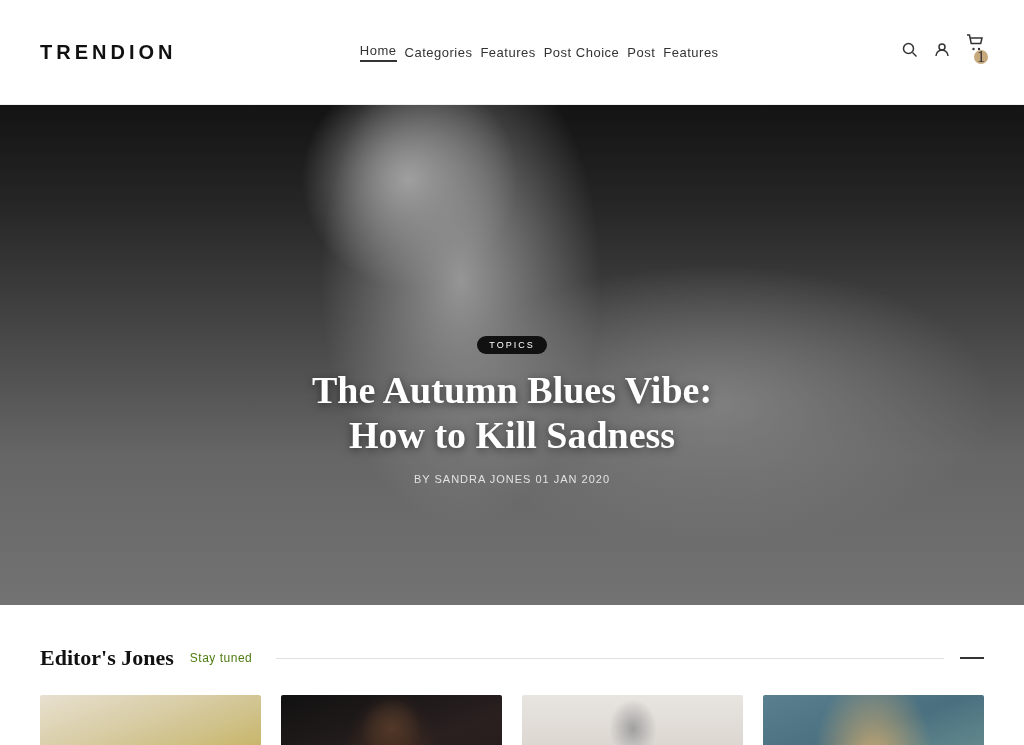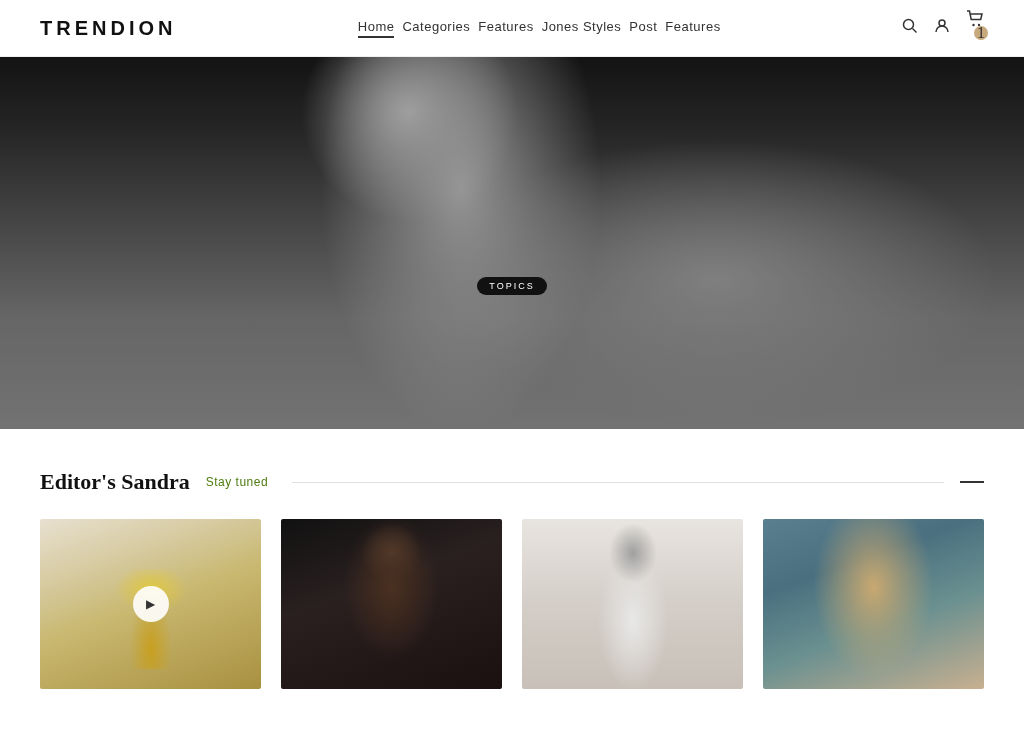--- a/index.html
+++ b/index.html
@@ -3,34 +3,35 @@
   <meta charset="utf-8">
   <style>
     * { margin: 0; padding: 0; box-sizing: border-box; }
     body { font-family: 'Georgia', serif; background: #fff; width: 1024px; overflow-x: hidden; }
 
     
     header {
       display: flex;
       align-items: center;
       justify-content: space-between;
-      padding: 10px 40px;
+      padding: 34px 40px;
       background: #fff;
       border-bottom: 1px solid #f0f0f0;
     }
     .logo {
       font-family: 'Arial', sans-serif;
       font-size: 20px;
       font-weight: 700;
       letter-spacing: 4px;
       color: #111;
     }
     nav {
       display: flex;
       gap: 8px;
+      align-items: center;
     }
     nav a {
       font-family: Arial, sans-serif;
       font-size: 13px;
       color: #333;
       text-decoration: none;
       letter-spacing: 0.5px;
     }
     nav a.active {
       border-bottom: 2px solid #333;
@@ -59,21 +60,21 @@
       height: 14px;
       display: flex;
       align-items: center;
       justify-content: center;
     }
 
     
     .hero {
       position: relative;
       width: 100%;
-      height: 372px;
+      height: 500px;
       overflow: hidden;
       background: #701a75;
     }
     .hero-bg {
       width: 100%;
       height: 100%;
       background: linear-gradient(135deg, #1a1a1a 0%, #3a3a3a 30%, #555 50%, #888 80%, #aaa 100%);
       position: relative;
     }
     
@@ -253,21 +254,21 @@
   </style>
 </head>
 <body>
 
 <header>
   <div class="logo">TRENDION</div>
   <nav>
     <a href="#" class="active">Home</a>
     <a href="#">Categories</a>
     <a href="#">Features</a>
-    <a href="#">Jones Styles</a>
+    <a href="#">Post Choice</a>
     <a href="#">Post</a>
     <a href="#">Features</a>
   </nav>
   <div class="header-icons">
     <span>
       <svg width="16" height="16" viewBox="0 0 16 16" fill="none" stroke="#333" stroke-width="1.5">
         <circle cx="6.5" cy="6.5" r="5"></circle>
         <line x1="10.5" y1="10.5" x2="14.5" y2="14.5"></line>
       </svg>
     </span>
@@ -288,26 +289,28 @@
   </div>
 </header>
 
 <section class="hero">
   <div class="hero-bg">
     <div class="hero-figure"></div>
     <div class="hero-overlay"></div>
   </div>
   <div class="hero-content">
     <div class="hero-tag">TOPICS</div>
+    <h1 class="hero-title">The Autumn Blues Vibe:<br>How to Kill Sadness</h1>
+    <div class="hero-meta">By Sandra Jones   01 Jan 2020</div>
   </div>
 </section>
 
 <section class="editors-choice">
   <div class="section-header">
-    <h2 class="section-title">Editor's Sandra</h2>
+    <h2 class="section-title">Editor's Jones</h2>
     <span class="section-subtitle">Stay tuned</span>
     <div class="section-line"></div>
     <div class="section-dash"></div>
   </div>
 
   <div class="cards-grid">
 
     <div class="card">
       <div class="card-img card-img-1">
         <div class="play-btn">▶</div>

